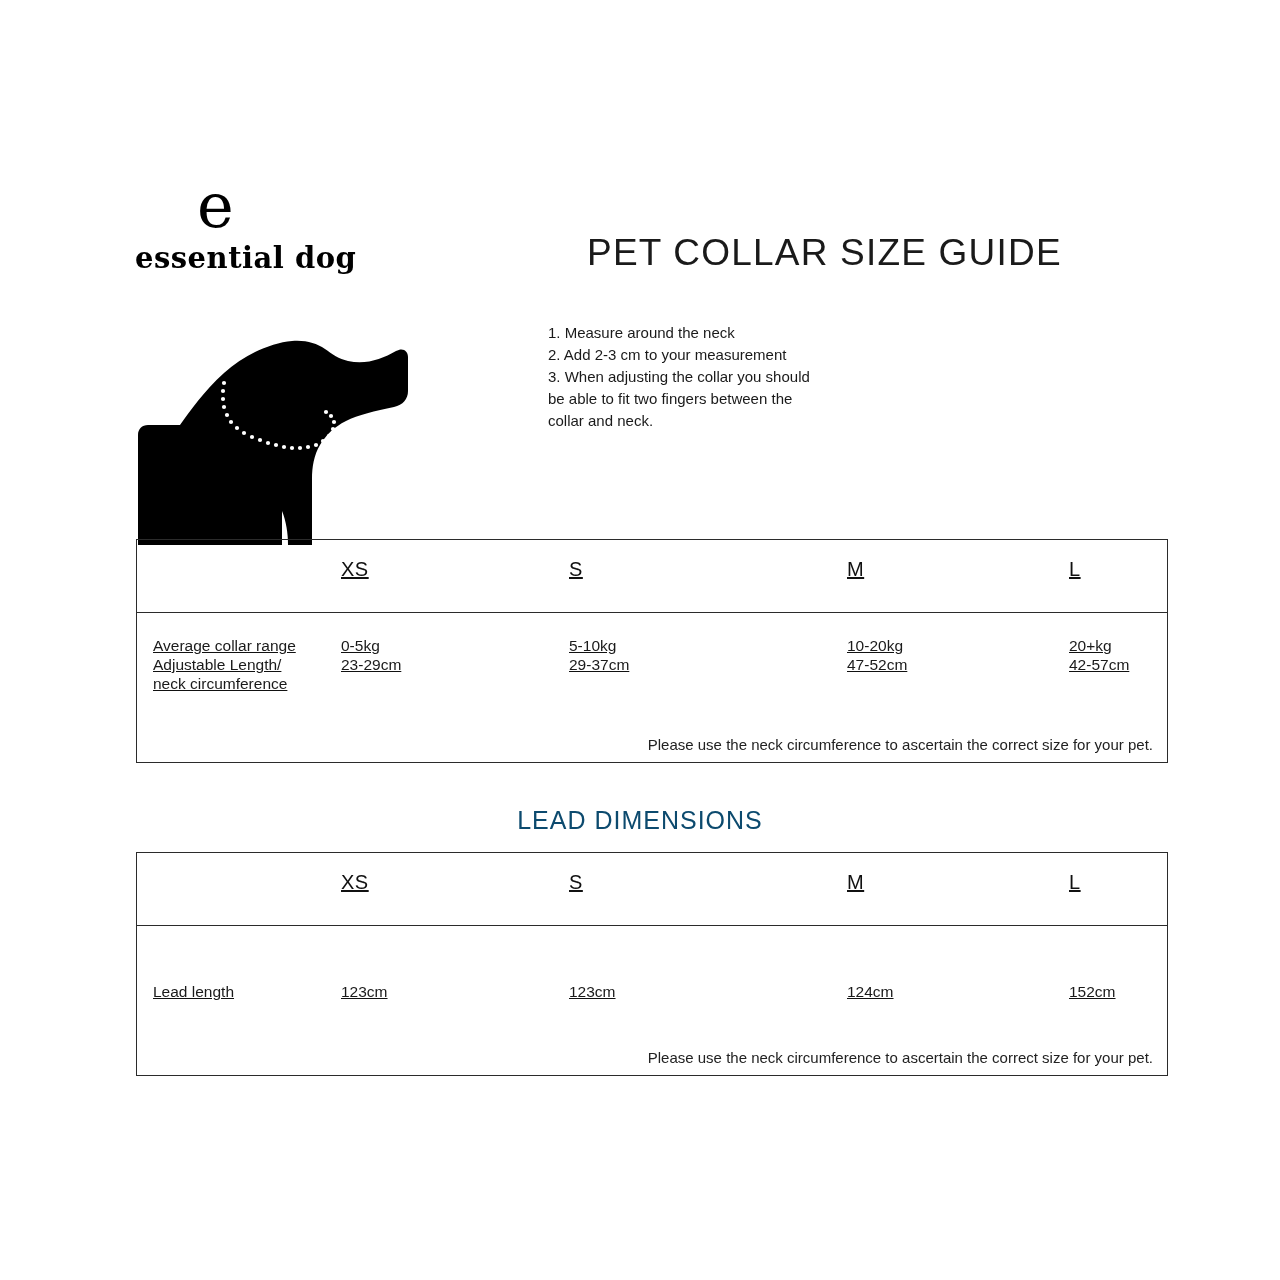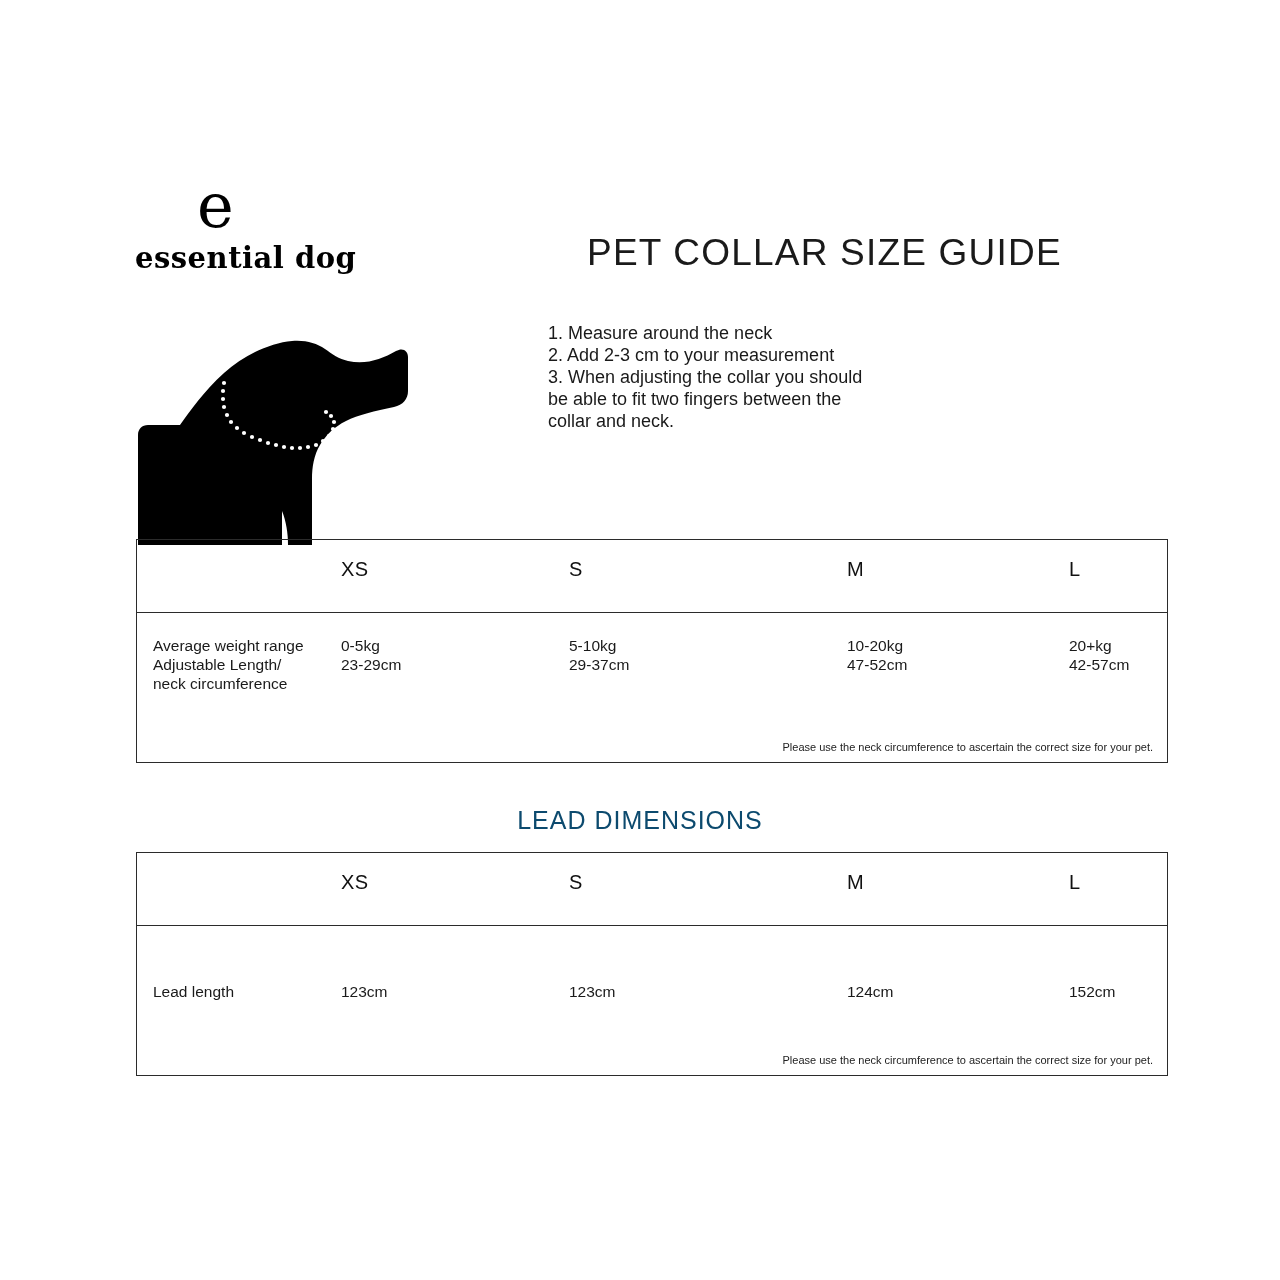--- a/index.html
+++ b/index.html
@@ -71,21 +71,21 @@
     white-space: nowrap;
     margin-left: 36px;
   }
 
   
   .instructions {
     position: absolute;
     left: 548px;
     top: 322px;
     width: 390px;
-    font-size: 18px;
+    font-size: 15px;
     line-height: 22px;
     color: #1a1a1a;
   }
   .instructions div {
     white-space: pre-wrap;
   }
 
   
   .table-wrap {
     position: absolute;
@@ -102,20 +102,21 @@
     left: 136px;
     top: 852px;
     width: 1032px;
     height: 224px;
   }
 
   table.size-table {
     border-collapse: collapse;
     width: 100%;
     table-layout: fixed;
+    text-decoration: underline;
   }
   table.size-table th,
   table.size-table td {
     text-align: left;
     vertical-align: top;
     padding: 0;
     font-weight: 400;
   }
   .col-label { width: 200px; }
   .col-xs { width: 228px; }
@@ -144,21 +145,21 @@
   tbody td.row-label { padding-left: 16px; }
   tbody td.val { padding-left: 4px; margin-left: 24px; }
 
   #collar-table tbody tr:first-child td { padding-top: 23px; }
   #lead-table tbody tr:first-child td { padding-top: 56px; }
 
   .footnote {
     position: absolute;
     right: 14px;
     bottom: 9px;
-    font-size: 11px;
+    font-size: 15px;
     color: #222;
     white-space: nowrap;
     margin-left: 40px;
   }
 
   
   .section-title {
     position: absolute;
     left: 0;
     top: 806px;
@@ -234,21 +235,21 @@
         <tr class="head-row">
           <th class="label-head"></th>
           <th class="size-head">XS</th>
           <th class="size-head">S</th>
           <th class="size-head">M</th>
           <th class="size-head">L</th>
         </tr>
       </thead>
       <tbody>
         <tr>
-          <td class="row-label">Average weight range</td>
+          <td class="row-label">Average collar range</td>
           <td class="val">0-5kg</td>
           <td class="val">5-10kg</td>
           <td class="val">10-20kg</td>
           <td class="val">20+kg</td>
         </tr>
         <tr>
           <td class="row-label" style="white-space:pre-line">Adjustable Length/
 neck circumference</td>
           <td class="val">23-29cm</td>
           <td class="val">29-37cm</td>

